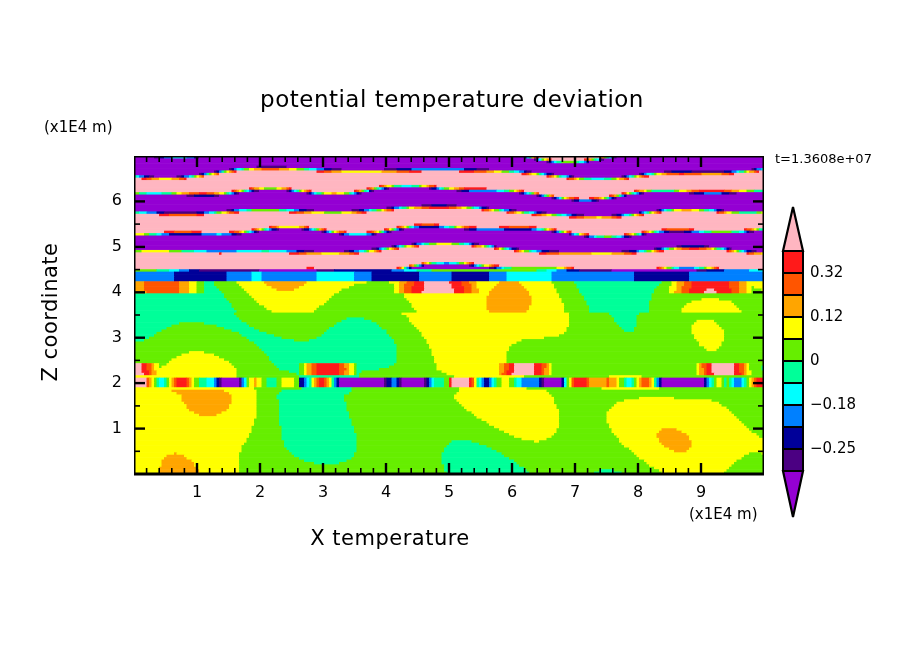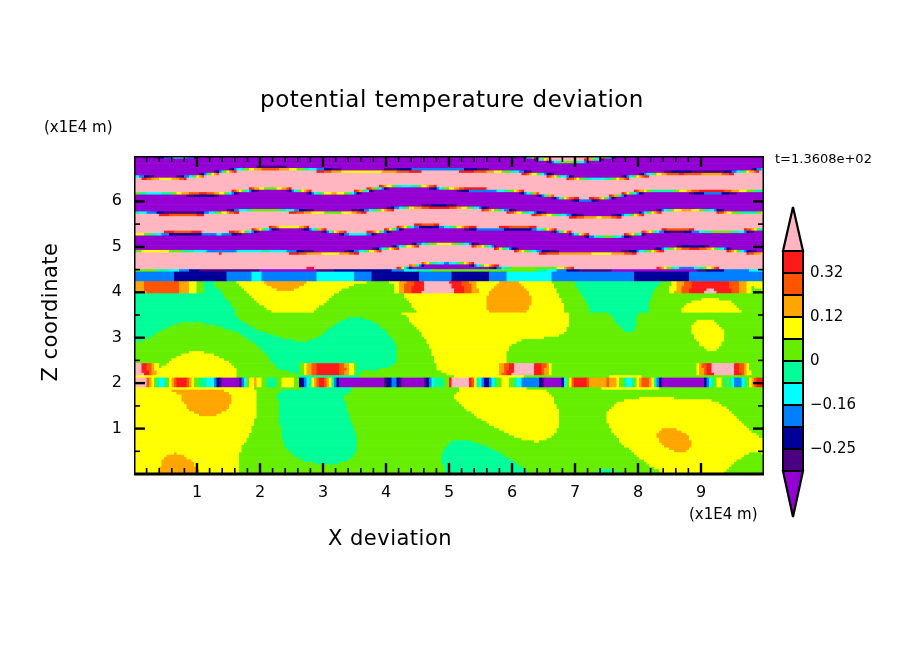--- a/index.html
+++ b/index.html
@@ -24,23 +24,23 @@
   #cbar{position:absolute;left:780px;top:205px;}
 </style>
 </head>
 <body>
 
 <div id="stage">
 
   <div class="txt" id="title">potential temperature deviation</div>
   <div class="txt" id="z-unit">(x1E4 m)</div>
   <div class="txt" id="x-unit">(x1E4 m)</div>
-  <div class="txt" id="xlabel">X deviation</div>
+  <div class="txt" id="xlabel">X temperature</div>
   <div class="txt" id="ylabel">Z coordinate</div>
-  <div class="txt" id="tstamp">t=1.3608e+02</div>
+  <div class="txt" id="tstamp">t=1.3608e+07</div>
 
   <svg id="plot" width="630" height="320">
       <rect x="0.00" y="0.00" width="20.60" height="3.01" fill="#9400D3"></rect>
       <rect x="20.00" y="0.00" width="5.60" height="3.01" fill="#4B0082"></rect>
       <rect x="25.00" y="0.00" width="5.60" height="3.01" fill="#000099"></rect>
       <rect x="30.00" y="0.00" width="8.10" height="3.01" fill="#0080FF"></rect>
       <rect x="37.50" y="0.00" width="15.60" height="3.01" fill="#00FFFF"></rect>
       <rect x="52.50" y="0.00" width="8.10" height="3.01" fill="#0080FF"></rect>
       <rect x="60.00" y="0.00" width="3.10" height="3.01" fill="#000099"></rect>
       <rect x="62.50" y="0.00" width="3.10" height="3.01" fill="#4B0082"></rect>
@@ -2816,17 +2816,17 @@
       <rect x="3" y="178" width="20" height="22" fill="#00FFFF" stroke="#000" stroke-width="2"></rect>
       <rect x="3" y="200" width="20" height="22" fill="#0080FF" stroke="#000" stroke-width="2"></rect>
       <rect x="3" y="222" width="20" height="22" fill="#000099" stroke="#000" stroke-width="2"></rect>
       <rect x="3" y="244" width="20" height="22" fill="#4B0082" stroke="#000" stroke-width="2"></rect>
       <polygon points="3,266 23,266 13,312" fill="#9400D3" stroke="#000" stroke-width="2.2" stroke-linejoin="miter"></polygon>
     </svg>
   <div id="cbarlabels">
       <div class="cb-lbl" style="left: 810px; top: 263px;">0.32</div>
       <div class="cb-lbl" style="left: 810px; top: 307px;">0.12</div>
       <div class="cb-lbl" style="left: 810px; top: 351px;">0</div>
-      <div class="cb-lbl" style="left: 810px; top: 395px;">−0.16</div>
+      <div class="cb-lbl" style="left: 810px; top: 395px;">−0.18</div>
       <div class="cb-lbl" style="left: 810px; top: 439px;">−0.25</div>
     </div>
 
 </div>
 
 </body></html>

